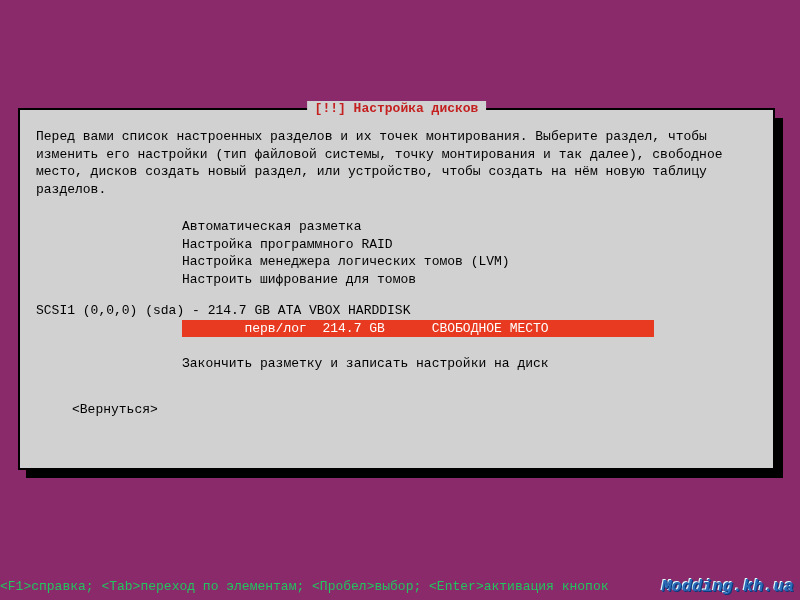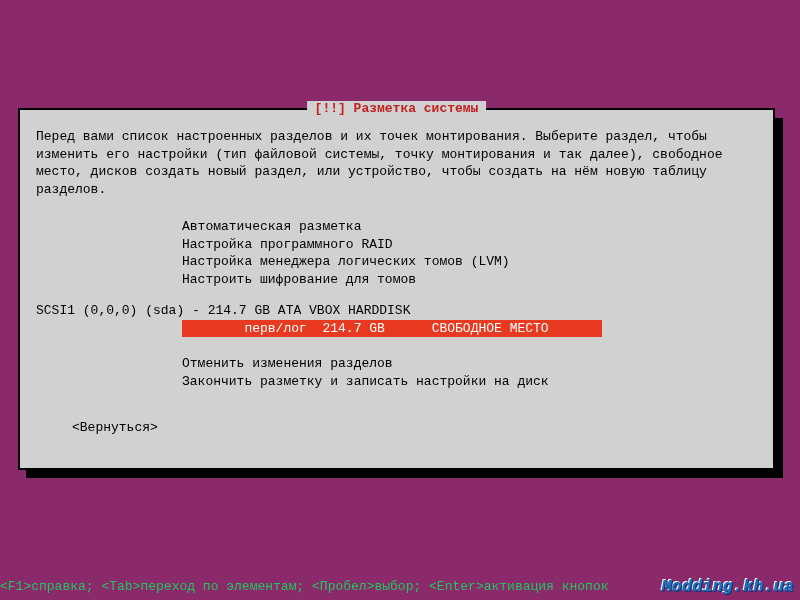--- a/index.html
+++ b/index.html
@@ -60,21 +60,21 @@
       white-space: pre;
       cursor: pointer;
     }
     .disk-header {
       white-space: pre;
     }
     .selected-row {
       background: #e83a20;
       color: #fff;
       display: inline-block;
-      width: 420px;
+      width: 472px;
       margin-left: 146px;
       white-space: pre;
       cursor: pointer;
     }
     .action-section {
       margin-left: 146px;
       margin-top: 18px;
     }
     .back-button {
       margin-top: 28px;
@@ -101,36 +101,35 @@
       text-shadow: 1px 1px 0 #0a3a7a, -1px -1px 0 #dff;
       margin-top: 44px;
     }
   </style>
 </head>
 <body>
 
 <div class="dialog-shadow"></div>
 
 <div class="dialog">
-  <div class="dialog-title">[!!] Разметка системы</div>
+  <div class="dialog-title">[!!] Настройка дисков</div>
   <div class="dialog-content">
     <div class="intro-text">Перед вами список настроенных разделов и их точек монтирования. Выберите раздел, чтобы изменить его настройки (тип файловой системы, точку монтирования и так далее), свободное место, дисков создать новый раздел, или устройство, чтобы создать на нём новую таблицу разделов.</div>
 
     <div class="menu-section">
       <div class="menu-item">Автоматическая разметка</div>
       <div class="menu-item">Настройка программного RAID</div>
       <div class="menu-item">Настройка менеджера логических томов (LVM)</div>
       <div class="menu-item">Настроить шифрование для томов</div>
     </div>
 
     <div class="disk-header">SCSI1 (0,0,0) (sda) - 214.7 GB ATA VBOX HARDDISK</div>
     <div class="selected-row">        перв/лог  214.7 GB      СВОБОДНОЕ МЕСТО</div>
 
     <div class="action-section">
-      <div class="menu-item">Отменить изменения разделов</div>
       <div class="menu-item">Закончить разметку и записать настройки на диск</div>
     </div>
 
     <div class="back-button">&lt;Вернуться&gt;</div>
   </div>
 </div>
 
 <div class="help-bar">&lt;F1&gt;справка; &lt;Tab&gt;переход по элементам; &lt;Пробел&gt;выбор; &lt;Enter&gt;активация кнопок</div>
 
 <div class="watermark">Modding.kh.ua</div>

